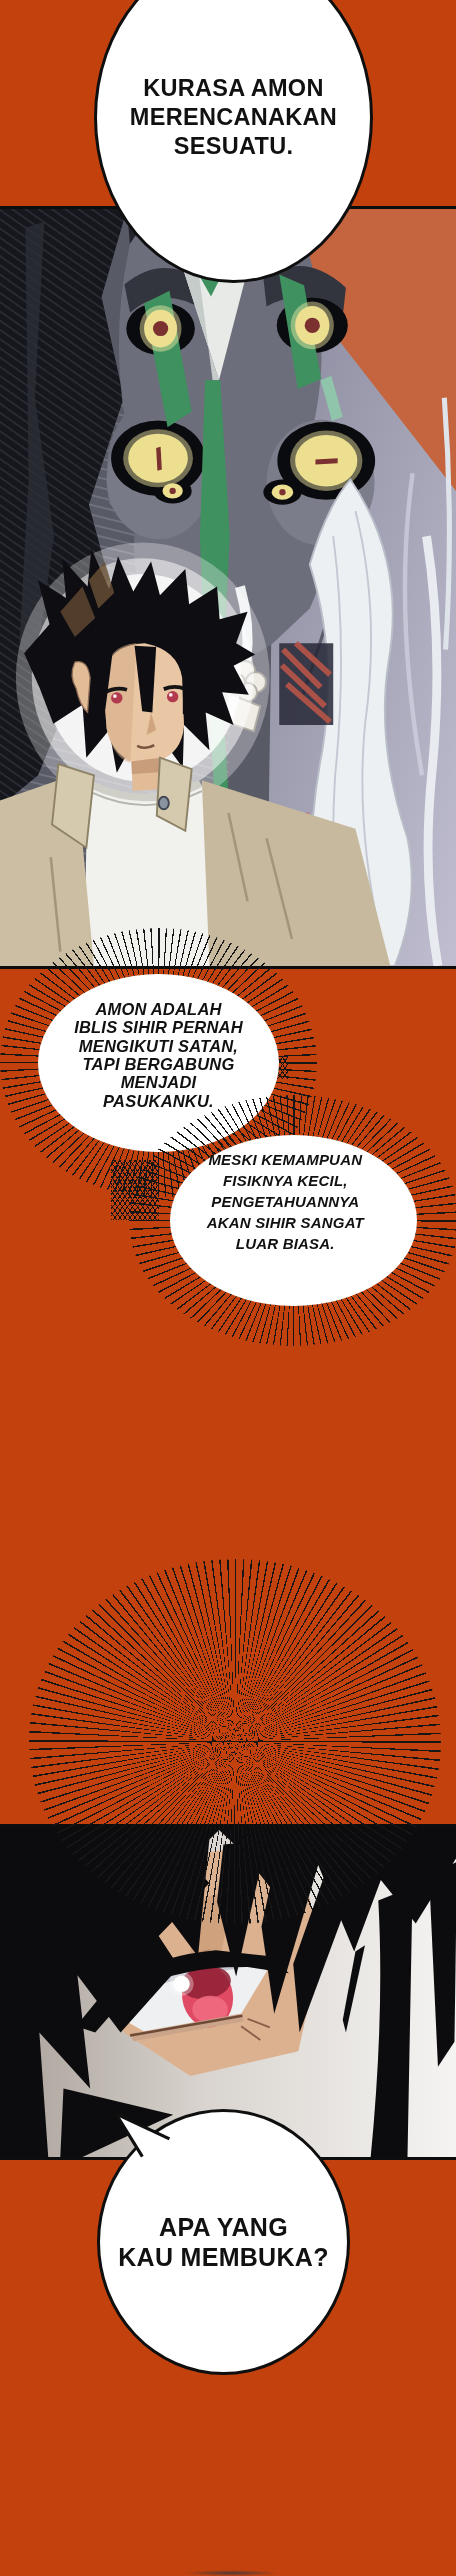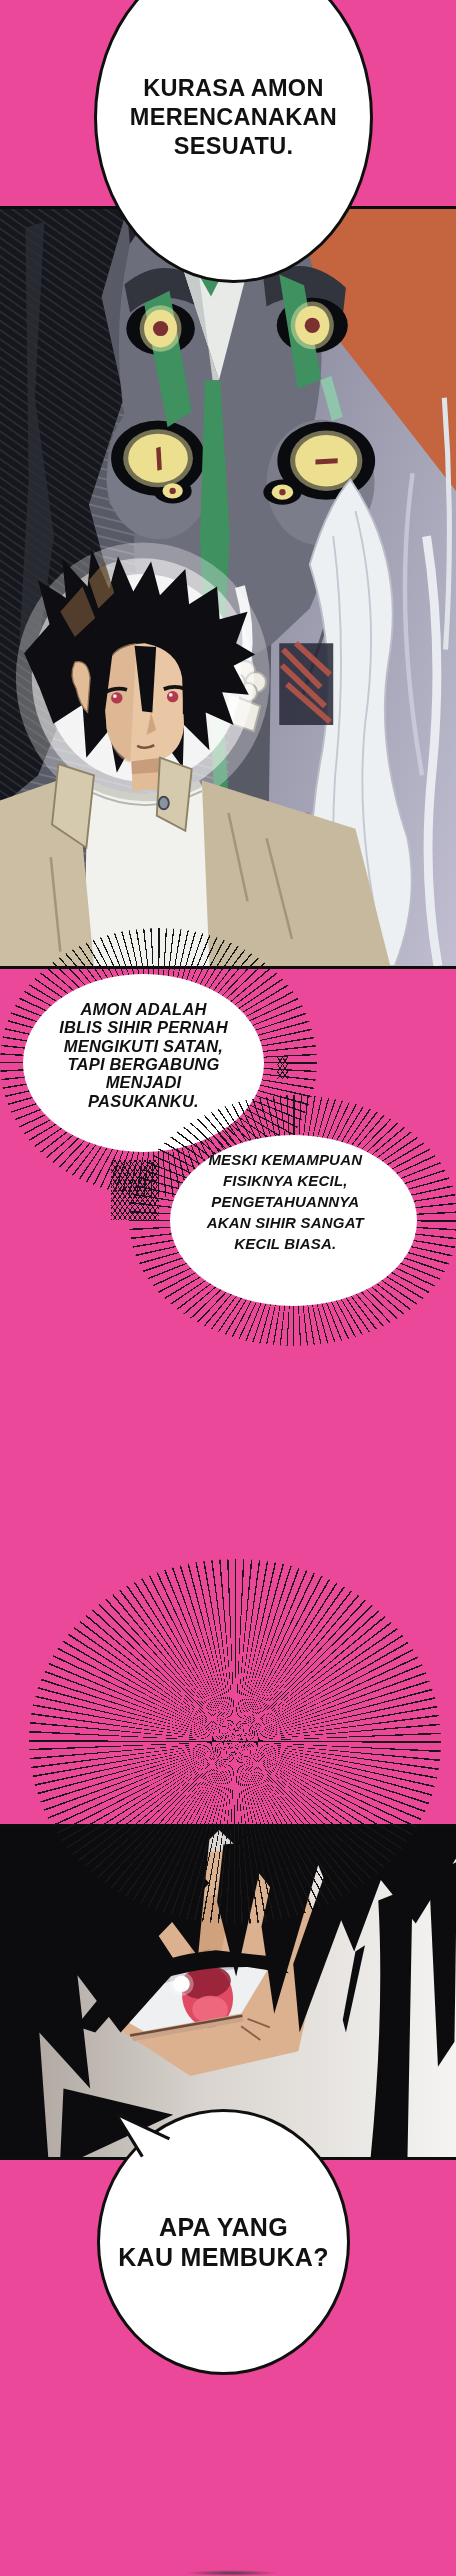--- a/index.html
+++ b/index.html
@@ -1,18 +1,18 @@
 <!DOCTYPE html>
 <html style="font-size:10px"><head>
 <meta charset="utf-8">
 <style>
   html,body{margin:0;padding:0;background:#e9e9e9;}
   .page{
     position:relative;width:457px;height:2576px;margin:0 auto;
-    background:#ec4899;overflow:hidden;
+    background:#c2410c;overflow:hidden;
     font-family:"Liberation Sans",sans-serif;color:#111;
   }
   .panel{position:absolute;left:0;width:457px;box-sizing:border-box;z-index:1;
     border-top:3.2px solid #0d0d0d;border-bottom:3.2px solid #0d0d0d;}
   .panel svg{display:block;width:100%;height:100%;}
 
   
   .speech{
     position:absolute;background:#fff;border:3.2px solid #0f0f0f;border-radius:50%;
     display:flex;align-items:center;justify-content:center;z-index:3;
@@ -290,21 +290,21 @@
   <div class="speech" style="left:94px;top:-48px;width:273px;height:325px;">
     <div class="btext t-top">
       <div class="ln">KURASA AMON</div>
       <div class="ln">MERENCANAKAN</div>
       <div class="ln">SESUATU.</div>
     </div>
   </div>
 
   <div class="burst" style="left:0px;top:928px;width:317px;height:269px;">
     <div class="spikes"></div>
-    <div class="body" style="left:23px;top:46px;width:241px;height:178px;">
+    <div class="body" style="left:38px;top:46px;width:241px;height:178px;">
       <div class="btext t-amon">
         <div class="ln">AMON ADALAH</div>
         <div class="ln">IBLIS SIHIR PERNAH</div>
         <div class="ln">MENGIKUTI SATAN,</div>
         <div class="ln">TAPI BERGABUNG</div>
         <div class="ln">MENJADI</div>
         <div class="ln">PASUKANKU.</div>
       </div>
     </div>
   </div>
@@ -312,21 +312,21 @@
   <div class="crosshatch" style="left:277px;top:1056px;width:11.4px;height:23px;"></div>
 
   <div class="burst" style="left:129px;top:1095px;width:330px;height:251px;">
     <div class="spikes"></div>
     <div class="body" style="left:41px;top:40px;width:247px;height:171px;">
       <div class="btext t-meski">
         <div class="ln">MESKI KEMAMPUAN</div>
         <div class="ln">FISIKNYA KECIL,</div>
         <div class="ln">PENGETAHUANNYA</div>
         <div class="ln">AKAN SIHIR SANGAT</div>
-        <div class="ln">KECIL BIASA.</div>
+        <div class="ln">LUAR BIASA.</div>
       </div>
     </div>
   </div>
 
   <div class="burst fine" style="left:28.5px;top:1559px;width:412px;height:365px;">
     <div class="spikes"></div>
   </div>
 
   <div class="speech" style="left:97px;top:2109px;width:247px;height:260px;">
     <div class="btext t-apa">

